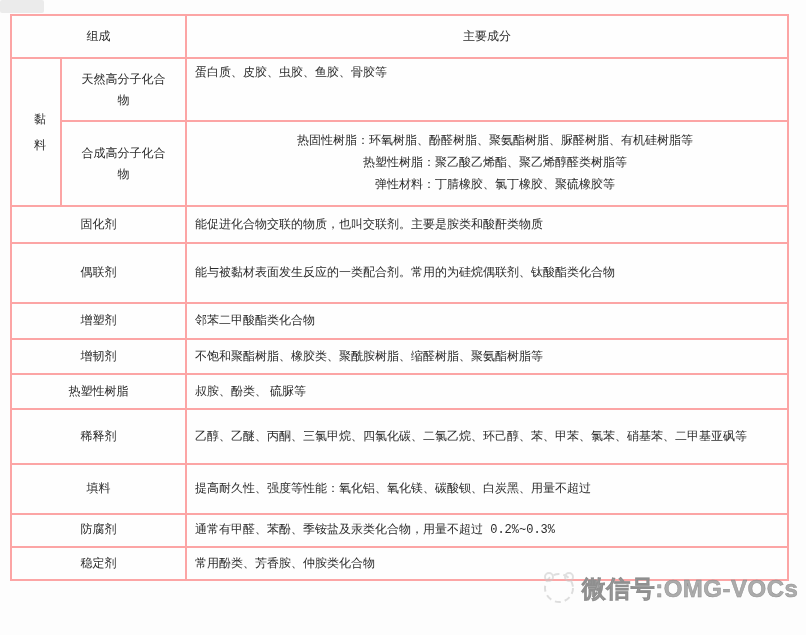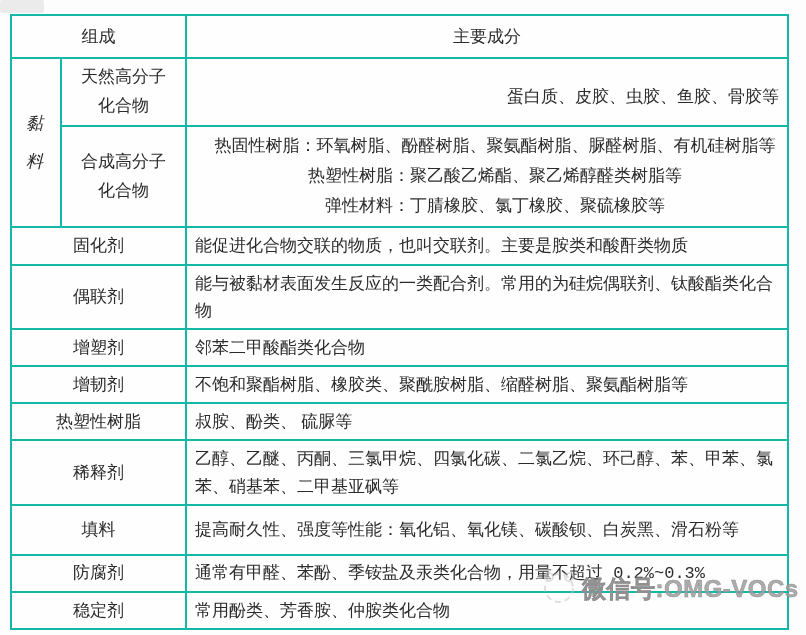--- a/index.html
+++ b/index.html
@@ -16,22 +16,22 @@
     background:#ebebeb;border-radius:2px;
   }
   table.comp{
     position:absolute;left:10px;top:14px;
     border-collapse:collapse;
     table-layout:fixed;
     width:777px;
     background:#fefefe;
   }
   table.comp td{
-    border:2px solid #14b8a6;
-    font-size:17px;
+    border:2px solid #fca5a5;
+    font-size:12px;
     line-height:1.6;
     padding:4px 8px;
     vertical-align:middle;
     overflow:hidden;
   }
   td.lbl{text-align:center;}
   td.content{text-align:left;padding-left:9px;padding-right:10px;}
   td.hdr{text-align:center;height:33px;font-size:17px;}
   .h-nat{height:63px;}
   .h-syn{height:85px;}
@@ -39,28 +39,28 @@
   .h-cpl{height:60px;}
   .h-pla{height:36px;margin-top:44px;}
   .h-tou{height:35px;}
   .h-acc{height:35px;}
   .h-dil{height:55px;}
   .h-fil{height:50px;}
   .h-pre{height:33px;font-family:Liberation Mono, monospace;}
   .h-sta{height:33px;}
   .vlabel{
     display:block;width:20px;margin:0 auto;
-    word-break:break-all;text-align:left;line-height:2.2;font-style:italic;
+    word-break:break-all;text-align:right;line-height:2.2;
   }
   .sub-label{display:inline-block;max-width:92px;line-height:1.7;text-align:center;}
   .para{margin:1px 0 3px 16px;text-align:center;}
   .watermark{
     position:absolute;left:538px;top:566px;width:260px;height:46px;
     pointer-events:none;
-    display:flex;align-items:center;
+    display:flex;align-items:center;justify-content:center;
   }
   .wm-logo{flex:0 0 auto;opacity:.55;margin-right:2px;}
   .wm-text{
     font-family:"Liberation Sans","DejaVu Sans",sans-serif;
     font-size:24px;
     font-weight:600;
     color:rgba(158,158,158,0.85);
     -webkit-text-stroke:0.5px #8f8f8f;
     letter-spacing:0.5px;
     white-space:nowrap;
@@ -83,21 +83,21 @@
       <td class="hdr">主要成分</td>
     </tr>
 
     <tr class="h-nat">
       <td class="lbl" rowspan="2">
         <span class="vlabel">黏料</span>
       </td>
       <td class="lbl">
         <span class="sub-label">天然高分子化合物</span>
       </td>
-      <td class="content" style="vertical-align:top;padding-top:24px;text-align:right;">蛋白质、皮胶、虫胶、鱼胶、骨胶等</td>
+      <td class="content" style="vertical-align:top;padding-top:4px;">蛋白质、皮胶、虫胶、鱼胶、骨胶等</td>
     </tr>
 
     <tr class="h-syn">
       <td class="lbl">
         <span class="sub-label">合成高分子化合物</span>
       </td>
       <td class="content">
         <div class="para">热固性树脂：环氧树脂、酚醛树脂、聚氨酯树脂、脲醛树脂、有机硅树脂等</div>
         <div class="para">热塑性树脂：聚乙酸乙烯酯、聚乙烯醇醛类树脂等</div>
         <div class="para">弹性材料：丁腈橡胶、氯丁橡胶、聚硫橡胶等</div>
@@ -129,21 +129,21 @@
       <td class="content">叔胺、酚类、 硫脲等</td>
     </tr>
 
     <tr class="h-dil">
       <td class="lbl" colspan="2">稀释剂</td>
       <td class="content">乙醇、乙醚、丙酮、三氯甲烷、四氯化碳、二氯乙烷、环己醇、苯、甲苯、氯苯、硝基苯、二甲基亚砜等</td>
     </tr>
 
     <tr class="h-fil">
       <td class="lbl" colspan="2">填料</td>
-      <td class="content">提高耐久性、强度等性能：氧化铝、氧化镁、碳酸钡、白炭黑、滑石粉等</td>
+      <td class="content">提高耐久性、强度等性能：氧化铝、氧化镁、碳酸钡、白炭黑、用量不超过</td>
     </tr>
 
     <tr class="h-pre">
       <td class="lbl" colspan="2">防腐剂</td>
       <td class="content">通常有甲醛、苯酚、季铵盐及汞类化合物，用量不超过 0.2%~0.3%</td>
     </tr>
 
     <tr class="h-sta">
       <td class="lbl" colspan="2">稳定剂</td>
       <td class="content">常用酚类、芳香胺、仲胺类化合物</td>

